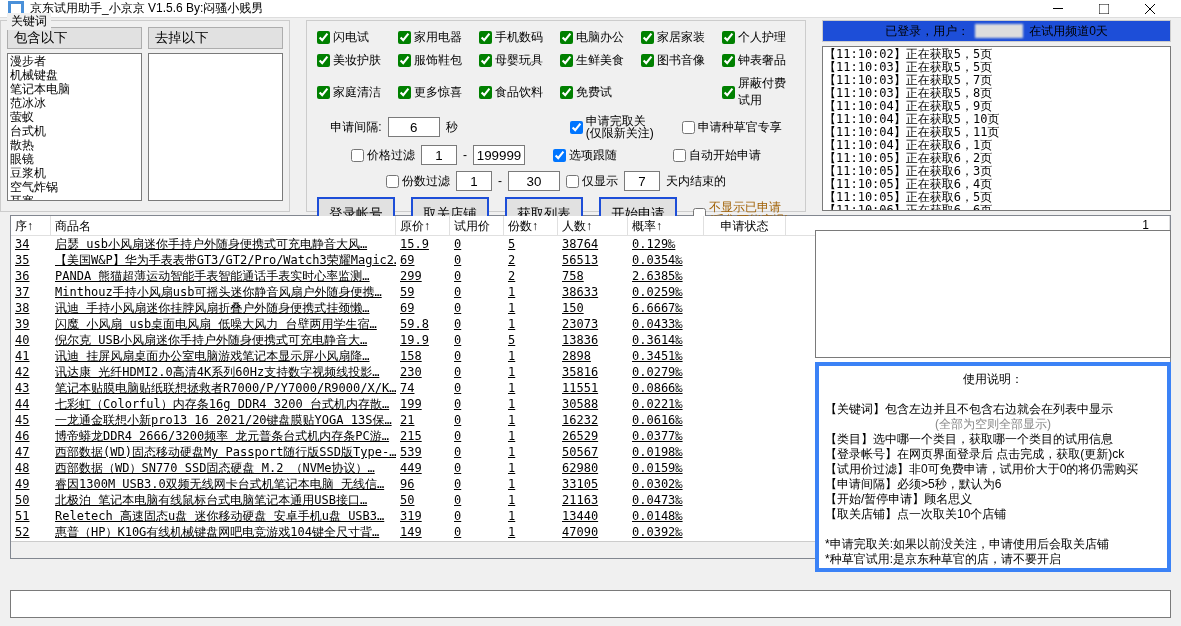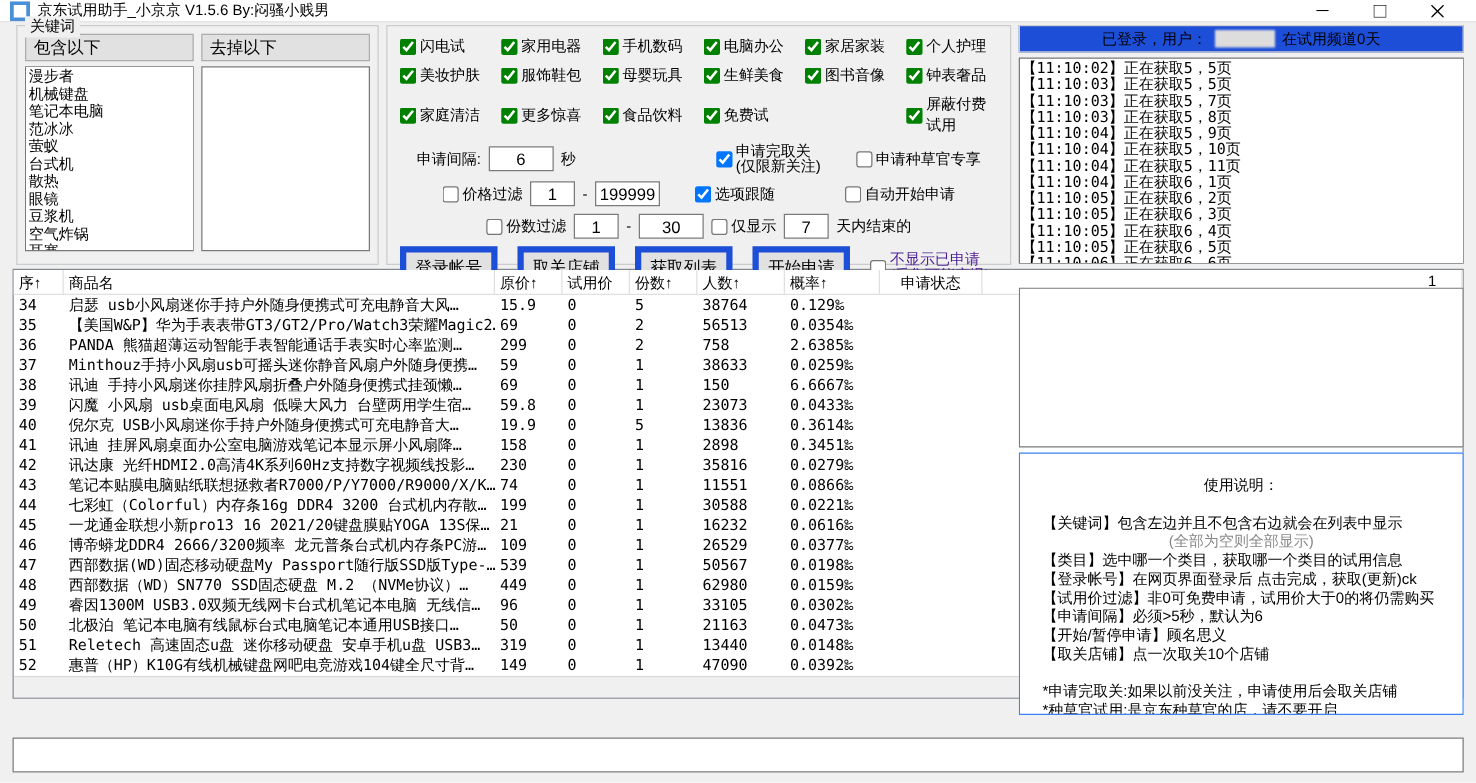--- a/index.html
+++ b/index.html
@@ -1,61 +1,61 @@
 <!DOCTYPE html>
 <html><head>
 <meta charset="utf-8">
 <style>
 * { box-sizing: border-box; margin: 0; padding: 0; }
 body { font-family: "Microsoft YaHei", SimSun, sans-serif; font-size: 12px; background: #f0f0f0; width: 1181px; height: 626px; overflow: hidden; }
 .titlebar { height: 18px; display: flex; align-items: center; padding: 0 8px; background: #fff; border-bottom: 1px solid #ddd; }
 .titlebar .icon { width: 16px; height: 16px; margin-right: 6px; }
 .titlebar .title { flex: 1; font-size: 12px; }
 .titlebar .wbtn { width: 46px; height: 30px; display: flex; align-items: center; justify-content: center; cursor: pointer; }
-.main { display: flex; padding: 2px 10px 3px 13px; gap: 6px; }
+.main { display: flex; padding: 2px 10px 3px 0; gap: 16px; }
 .leftcol { width: 290px; }
 .keywords-group { border: 1px solid #ccc; padding: 6px; position: relative; height: 192px; background: #f0f0f0; }
 .keywords-group .legend { position: absolute; top: -8px; left: 6px; background: #f0f0f0; padding: 0 4px; font-size: 12px; }
 .kw-row { display: flex; gap: 6px; margin-bottom: 4px; }
 .kw-btn { width: 136px; height: 22px; text-align: left; padding: 0 6px; background: #e1e1e1; border: 1px solid #adadad; cursor: pointer; }
 .kw-list { width: 136px; height: 148px; border: 1px solid #7a7a7a; background: #fff; overflow-y: auto; font-size: 12px; line-height: 14px; }
 .kw-list div { padding: 0 2px; white-space: nowrap; }
 .midcol { width: 500px; border: 1px solid #ccc; padding: 8px 10px; background: #f0f0f0; height: 192px; }
 .cat-row { display: flex; gap: 8px; margin-bottom: 6px; }
 .cb { display: flex; align-items: center; gap: 3px; width: 76px; }
 .cb input { accent-color: #008000; }
 .cb2 { display: flex; align-items: center; gap: 3px; }
 .midrow { display: flex; align-items: center; gap: 6px; margin-bottom: 6px; justify-content: center; }
 .numin { width: 52px; height: 20px; text-align: center; border: 1px solid #7a7a7a; }
 .numin-sm { width: 36px; height: 20px; text-align: center; border: 1px solid #7a7a7a; }
-.btn { width: 78px; height: 34px; background: #e1e1e1; border: 5px solid #1d4ed8; cursor: pointer; }
+.btn { width: 78px; height: 34px; background: #e1e1e1; border: 2px solid #1d4ed8; cursor: pointer; }
 .btn-row { display: flex; gap: 16px; align-items: center; margin-top: 4px; }
-.redtxt { color: #4c1d95; font-size: 12px; line-height: 13px; }
+.redtxt { color: #a16207; font-size: 12px; line-height: 13px; }
 .rightcol { width: 356px; display: flex; flex-direction: column; gap: 4px; }
 .statusbox { border: 1px solid #ccc; background: #1d4ed8; height: 22px; display: flex; align-items: center; justify-content: center; gap: 6px; }
 .logbox { border: 1px solid #7a7a7a; background: #fff; height: 165px; overflow-y: auto; font-family: SimSun, monospace; font-size: 12px; line-height: 13px; padding: 1px; }
 .grid-wrap { margin: 0 10px; border: 1px solid #828790; background: #fff; height: 344px; display: flex; flex-direction: column; }
 .grid-head { display: flex; background: #fff; border-bottom: 1px solid #e0e0e0; height: 20px; }
 .grid-head div { padding: 2px 4px; border-right: 1px solid #e0e0e0; white-space: nowrap; overflow: hidden; }
-.grid-body { flex: 1; overflow-y: scroll; overflow-x: hidden; font-family: SimSun, monospace; font-size: 12px; }
+.grid-body { flex: 1; overflow-y: scroll; overflow-x: hidden; font-family: SimSun, monospace; font-size: 12px; text-decoration: underline; }
 .grid-row { display: flex; height: 16px; line-height: 16px; }
 .grid-row div { padding: 0 4px; white-space: nowrap; overflow: hidden; text-overflow: clip; }
 .grid-hscroll { height: 17px; background: #f0f0f0; border-top: 1px solid #ccc; overflow-x: scroll; }
 .grid-hscroll-inner { width: 1200px; height: 1px; }
 .c-seq { width: 40px; }
 .c-name { width: 345px; }
 .c-op { width: 54px; }
 .c-tp { width: 54px; }
 .c-cnt { width: 54px; }
 .c-ppl { width: 70px; }
 .c-rate { width: 76px; }
 .c-stat { width: 82px; text-align:center;}
 .sidepanel { position: absolute; right: 10px; top: 230px; width: 356px; display: flex; flex-direction: column; gap: 4px; }
 .imgbox { border: 1px solid #7a7a7a; background: #fff; height: 128px; }
-.helpbox { border: 1px solid #3b82f6; background: #fff; height: 210px; padding: 18px; font-size: 12px; line-height: 15px; overflow: hidden; }
+.helpbox { border: 4px solid #3b82f6; background: #fff; height: 210px; padding: 6px; font-size: 12px; line-height: 15px; overflow: hidden; }
 .helpbox .g { color: #888; }
 .footer { position: absolute; bottom: 8px; left: 10px; right: 10px; height: 28px; border: 1px solid #7a7a7a; background: #fff; }
 .userblur { display:inline-block; width:48px; height:14px; background:#ddd; filter:blur(1px); vertical-align:middle;}
 </style>
 </head>
 <body>
 
 <div class="titlebar">
   <svg class="icon" viewBox="0 0 16 16">
       <rect width="16" height="16" fill="#4a90d9"></rect>
@@ -390,21 +390,21 @@
         <div class="c-name">一龙通金联想小新pro13 16 2021/20键盘膜贴YOGA 13S保…</div>
         <div class="c-op">21</div>
         <div class="c-tp">0</div>
         <div class="c-cnt">1</div>
         <div class="c-ppl">16232</div>
         <div class="c-rate">0.0616‰</div>
       </div>
       <div class="grid-row">
         <div class="c-seq">46</div>
         <div class="c-name">博帝蟒龙DDR4 2666/3200频率 龙元普条台式机内存条PC游…</div>
-        <div class="c-op">109</div>
+        <div class="c-op">215</div>
         <div class="c-tp">0</div>
         <div class="c-cnt">1</div>
         <div class="c-ppl">26529</div>
         <div class="c-rate">0.0377‰</div>
       </div>
       <div class="grid-row">
         <div class="c-seq">47</div>
         <div class="c-name">西部数据(WD)固态移动硬盘My Passport随行版SSD版Type-…</div>
         <div class="c-op">539</div>
         <div class="c-tp">0</div>

